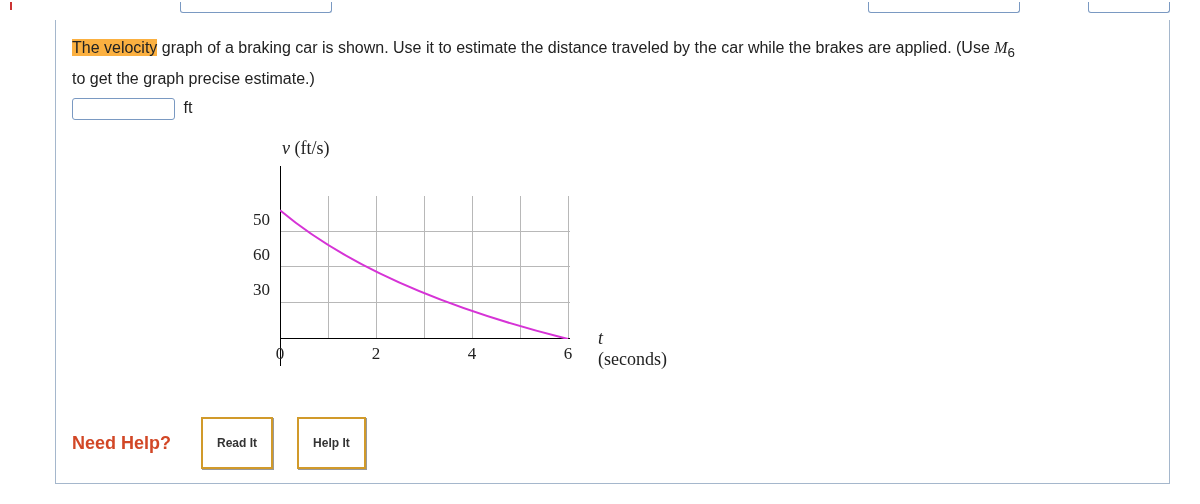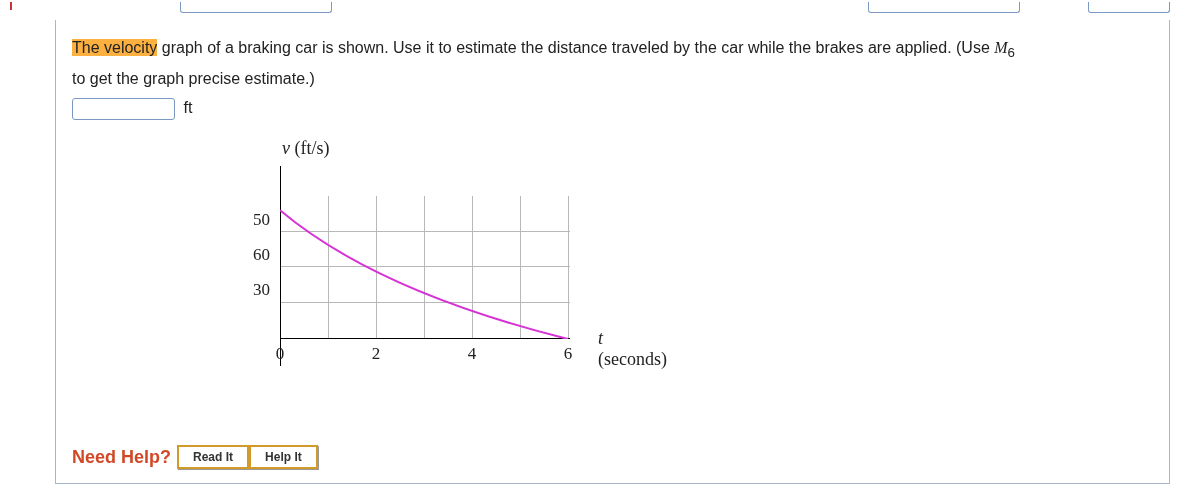--- a/index.html
+++ b/index.html
@@ -164,37 +164,37 @@
     width: 290px;
     height: 143px;
   }
 
   .help-row {
     position: absolute;
     left: 16px;
     bottom: 14px;
     display: flex;
     align-items: center;
-    gap: 0;
+    gap: 24px;
   }
   .need-help {
     color: #d24726;
     font-weight: bold;
     font-size: 18px;
     margin-right: 6px;
   }
   .help-btn {
     display: inline-block;
     background: #fff;
     border: 2px solid #d19a2a;
     font-size: 12px;
     font-weight: bold;
     font-family: Arial, Helvetica, sans-serif;
     color: #333;
-    padding: 3px 14px;
+    padding: 17px 14px;
     cursor: pointer;
     box-shadow: 1px 1px 0 #999;
   }
   .math-i { font-style: italic; font-family: "Times New Roman", serif; }
   .rule-line-l {
     position:absolute;
     left:10px;
     top:2px;
     width:2px;
     height:8px;

